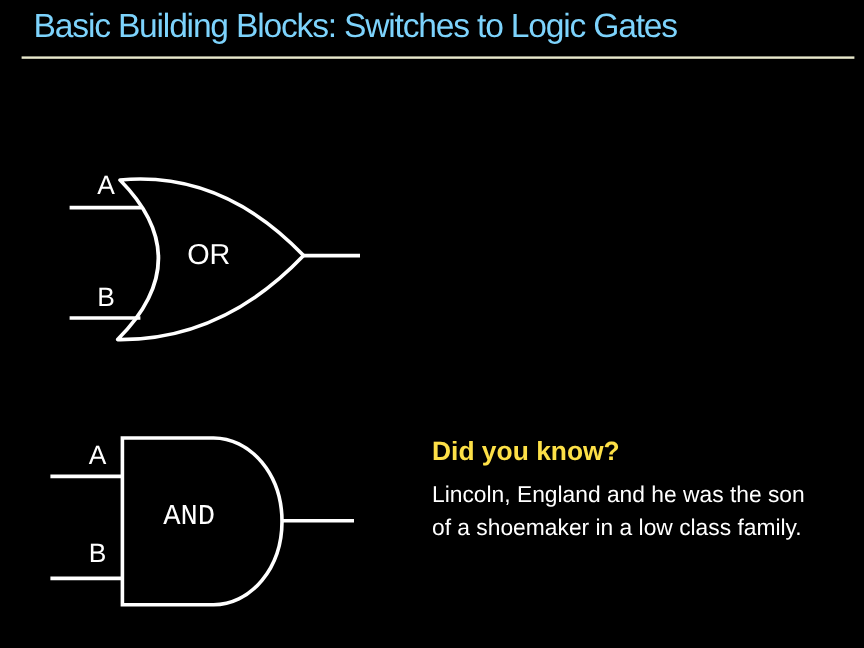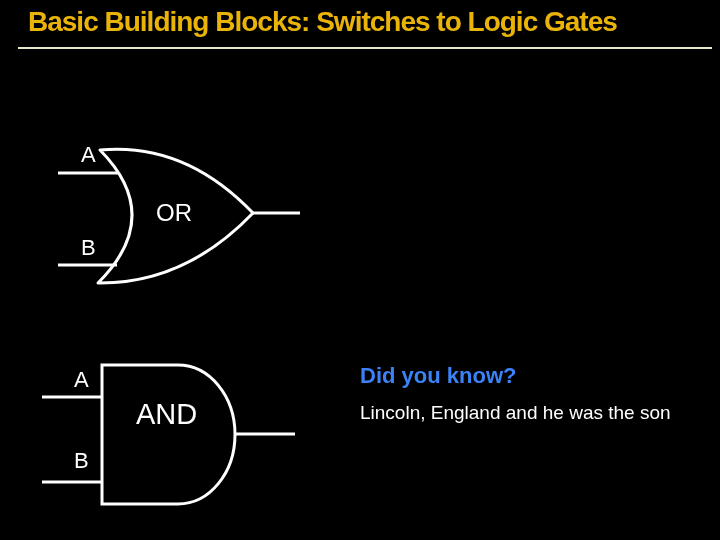--- a/index.html
+++ b/index.html
@@ -13,23 +13,23 @@
     height: 540px;
     background: #000000;
     overflow: hidden;
     font-family: "Liberation Sans", sans-serif;
   }
   .slide-title {
     position: absolute;
     left: 28px;
     top: 6px;
     font-size: 28px;
-    font-weight: bold;
+    font-weight: normal;
     letter-spacing: -1px;
-    color: #eab308;
+    color: #7dd3fc;
     white-space: nowrap;
   }
   .title-underline {
     position: absolute;
     left: 18px;
     top: 47px;
     width: 694px;
     height: 2px;
     background: #E8E8CC;
   }
@@ -43,32 +43,32 @@
     color: #FFFFFF;
     font-size: 22px;
     line-height: 22px;
   }
   .gate-name {
     position: absolute;
     color: #FFFFFF;
     white-space: nowrap;
   }
   #or-name  { left: 156px; top: 199px; font-size: 24px; line-height: 28px; }
-  #and-name { left: 136px; top: 400px; font-size: 29px; line-height: 29px; }
+  #and-name { left: 136px; top: 417px; font-size: 24px; line-height: 29px; font-family: Liberation Mono, monospace; }
   #or-label-a  { left: 81px; top: 144px; }
   #or-label-b  { left: 81px; top: 237px; }
   #and-label-a { left: 74px; top: 369px; }
   #and-label-b { left: 74px; top: 450px; }
   .dyk-heading {
     position: absolute;
     left: 360px;
     top: 363px;
     font-size: 22px;
     font-weight: bold;
-    color: #3b82f6;
+    color: #fde047;
     white-space: nowrap;
   }
   .dyk-body {
     position: absolute;
     left: 360px;
     top: 399px;
     width: 360px;
     font-size: 19px;
     line-height: 28px;
     color: #FFFFFF;
@@ -106,15 +106,16 @@
   </svg>
 
   <div id="and-label-a" class="gate-input-label">A</div>
   <div id="and-label-b" class="gate-input-label">B</div>
   <div id="and-name" class="gate-name">AND</div>
 
   <div class="dyk-heading">Did you know?</div>
 
   <div class="dyk-body">
     <div class="dyk-line">Lincoln, England and he was the son</div>
+    <div class="dyk-line">of a shoemaker in a low class family.</div>
   </div>
 
 </div>
 
 </body></html>

